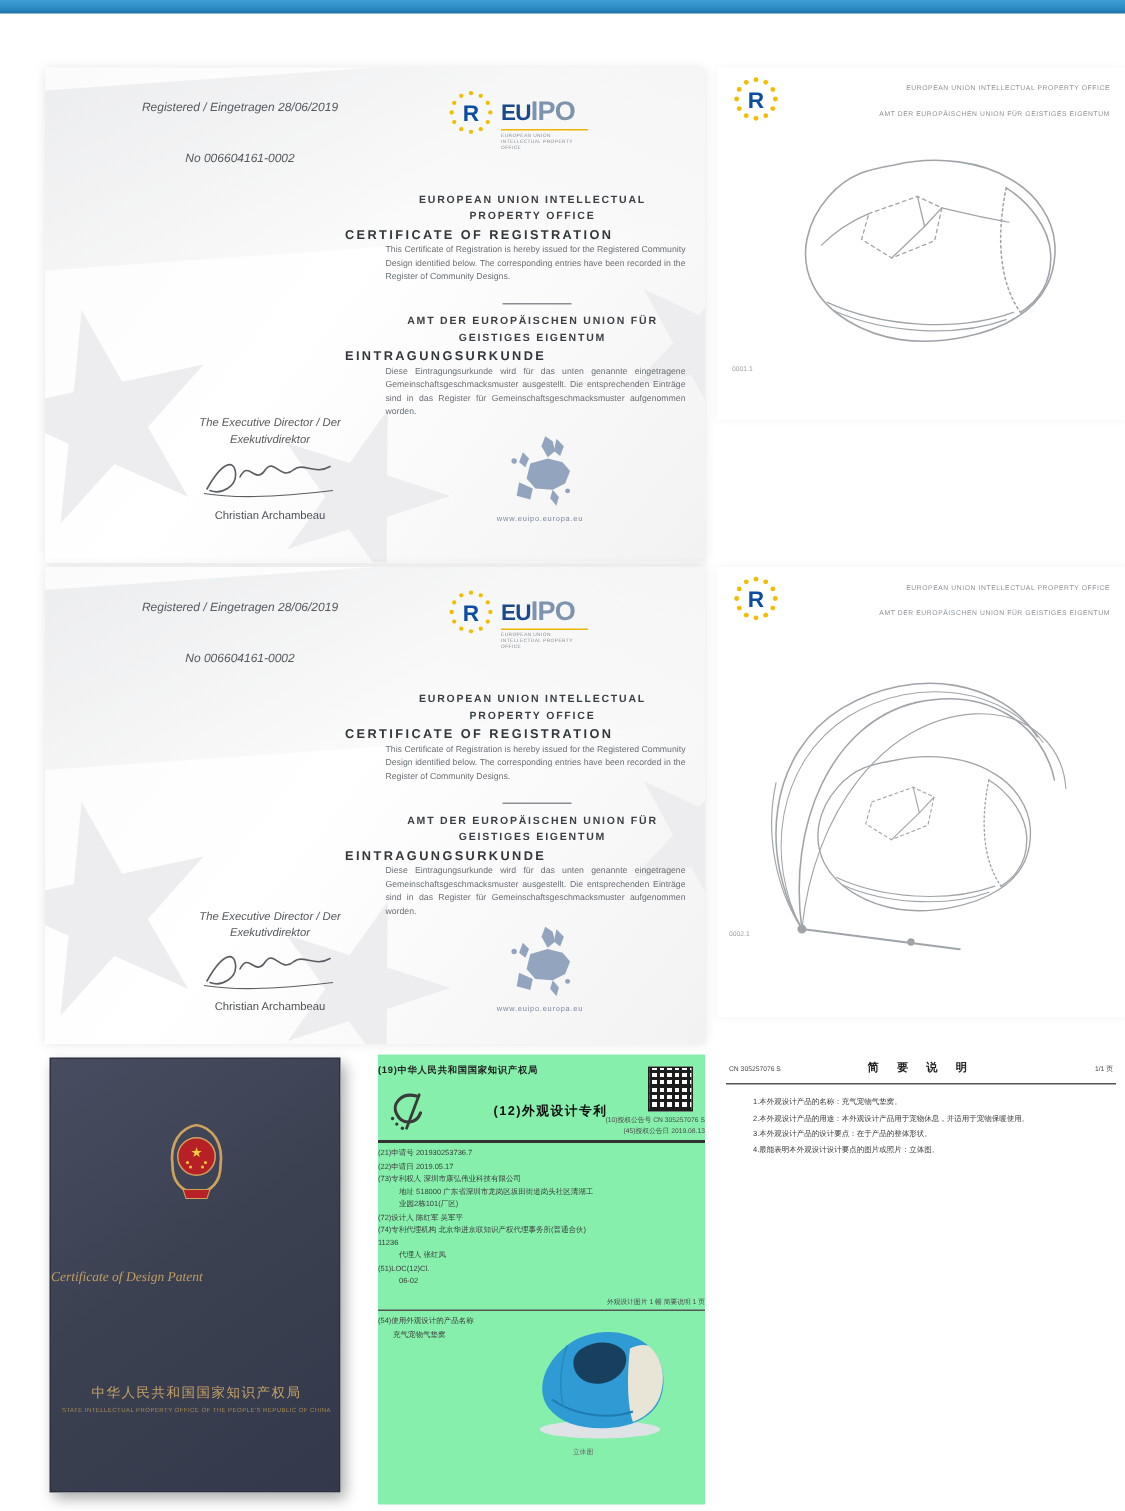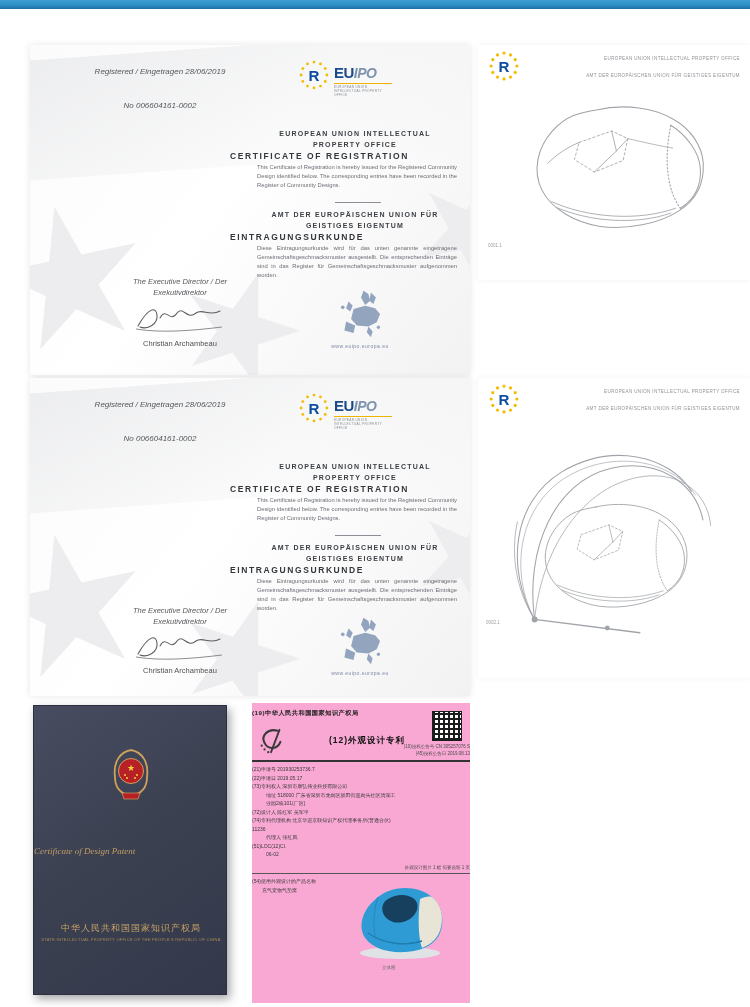--- a/index.html
+++ b/index.html
@@ -19,21 +19,21 @@
   .cert-h1 { font-weight:bold; color:#3c4045; font-size:7px; letter-spacing:1.2px; text-align:center; line-height:1.5; }
   .cert-h2 { font-weight:bold; color:#33373c; font-size:8.5px; letter-spacing:1.6px; text-align:left; line-height:1.5; }
   .cert-body { font-size:5.8px; color:#6a6e74; text-align:justify; line-height:1.55; }
   .divider { height:1px; background:#8b8f95; }
   .website { font-size:5px; color:#7b8aa2; text-align:center; letter-spacing:.5px; }
 
   
   .euipo { display:flex; align-items:flex-start; gap:4px; }
   .euipo-word { line-height:1; padding-top:6px; }
   .euipo-word .eu { font-weight:bold; font-size:15px; color:#1b4a8a; letter-spacing:-.5px; }
-  .euipo-word .ipo { font-weight:bold; font-size:14px; color:#7e93ad; letter-spacing:-.5px;font-style:italic; }
+  .euipo-word .ipo { font-weight:bold; font-size:18px; color:#7e93ad; letter-spacing:-.5px; }
   .euipo-sub { font-size:3.2px; color:#8a8f96; letter-spacing:.3px; line-height:1.3; border-top:1.5px solid #f0b400; margin-top:2px; padding-top:1px; width:58px; }
 
   
   .dsheet { background:#fff; box-shadow:0 0 6px rgba(0,0,0,.06); }
   .dsheet-h { font-size:4.5px; color:#8d9196; letter-spacing:.4px; text-align:right; line-height:1; }
   .fig-label { font-size:4.5px; color:#9a9ea3; }
 
   
   .cover { background:linear-gradient(145deg,#474c60 0%,#3c4152 45%,#33384a 100%); box-shadow:3px 4px 9px rgba(0,0,0,.35); border:1px solid #2c3040; }
   .cover-title { color:#cfa96b; font-weight:bold; font-size:17px; letter-spacing:3px; text-align:center; text-shadow:0 1px 1px rgba(0,0,0,.5); }
@@ -301,21 +301,21 @@
         <circle cx="30" cy="28" r="1" fill="#f4d03c"></circle>
       <circle cx="20" cy="31" r="1" fill="#f4d03c"></circle>
         <circle cx="28" cy="31" r="1" fill="#f4d03c"></circle>
       <path d="M15 46 L33 46 L31 52 L17 52 Z" fill="#b72025" stroke="#cfa25c" stroke-width=".7"></path>
     </svg>
     <div class="abs cover-sub" style="left:0; top:140px; width:194px;">Certificate of Design Patent</div>
     <div class="abs cover-office" style="left:0; top:216px; width:194px;">中华人民共和国国家知识产权局</div>
     <div class="abs cover-office-en" style="left:0; top:231px; width:194px;">STATE INTELLECTUAL PROPERTY OFFICE OF THE PEOPLE'S REPUBLIC OF CHINA</div>
   </div>
 
-  <div class="abs" style="left:252px; top:703px; width:218px; height:300px; background:#f9a8d4;">
+  <div class="abs" style="left:252px; top:703px; width:218px; height:300px; background:#86efac;">
     <div class="abs cn-office" style="left:0; top:6px; width:160px;">(19)中华人民共和国国家知识产权局</div>
     <svg class="abs" style="left:6px; top:24px;" width="28" height="28" viewBox="0 0 30 30">
       <path d="M21 4 C10 1 3 10 7 17 C11 25 21 24 24 16" stroke="#3a3a3a" stroke-width="2.2" fill="none" stroke-linecap="round"></path>
       <path d="M23 3 L14 27" stroke="#3a3a3a" stroke-width="2" stroke-linecap="round"></path>
       <circle cx="4" cy="20" r="1.2" fill="#3a3a3a"></circle>
         <circle cx="7" cy="24" r="1.2" fill="#3a3a3a"></circle>
         <circle cx="11" cy="27" r="1.2" fill="#3a3a3a"></circle>
     </svg>
     <div class="abs cn-doctype" style="left:55px; top:32px; width:120px; text-align:center;">(12)外观设计专利</div>
     <div class="abs qr" style="left:180px; top:8px; width:30px; height:30px;"></div>
@@ -344,14 +344,26 @@
       <ellipse cx="52" cy="72" rx="40" ry="6" fill="#dfe3e6"></ellipse>
       <path d="M30 16 C45 4 70 4 84 16 C94 24 97 40 92 52 C88 62 76 70 58 71 C40 72 26 68 18 58 C10 48 12 30 30 16 Z" fill="#2f9bd4"></path>
       <path d="M84 16 C92 22 96 34 93 46 C91 56 84 63 74 67 C70 56 70 34 72 18 C76 16 80 15 84 16 Z" fill="#e9e5d6"></path>
       <path d="M40 18 C50 12 62 13 68 20 C72 26 68 36 58 40 C48 44 38 40 35 32 C33 26 35 21 40 18 Z" fill="#17405f"></path>
       <path d="M20 52 C34 62 56 66 74 60" stroke="#1f7cb0" stroke-width="1.4" fill="none"></path>
       <path d="M30 16 C26 28 24 44 28 58" stroke="#2488bd" stroke-width="1" fill="none"></path>
     </svg>
     <div class="abs cn-tiny" style="left:130px; top:262px; color:#666;">立体图</div>
   </div>
 
+  <div class="abs" style="left:478px; top:698px; width:272px; height:145px; background:#fff;">
+    <div class="abs cn-tiny" style="left:8px; top:12px;">CN 305257076 S</div>
+    <div class="abs" style="left:0; top:9px; width:272px; text-align:center; font-size:7.5px; font-weight:bold; letter-spacing:5px; color:#222;">简 要 说 明</div>
+    <div class="abs cn-tiny" style="right:8px; top:12px;">1/1 页</div>
+    <div class="abs thin-rule" style="left:6px; top:24px; width:260px;"></div>
+    <div class="abs" style="left:24px; top:32px; width:240px;">
+      <div class="brief-item">1.本外观设计产品的名称：充气宠物气垫窝。</div>
+      <div class="brief-item">2.本外观设计产品的用途：本外观设计产品用于宠物休息，并适用于宠物保暖使用。</div>
+      <div class="brief-item">3.本外观设计产品的设计要点：在于产品的整体形状。</div>
+      <div class="brief-item">4.最能表明本外观设计设计要点的图片或照片：立体图。</div>
+    </div>
+  </div>
 
 </div>
 
 </body></html>

